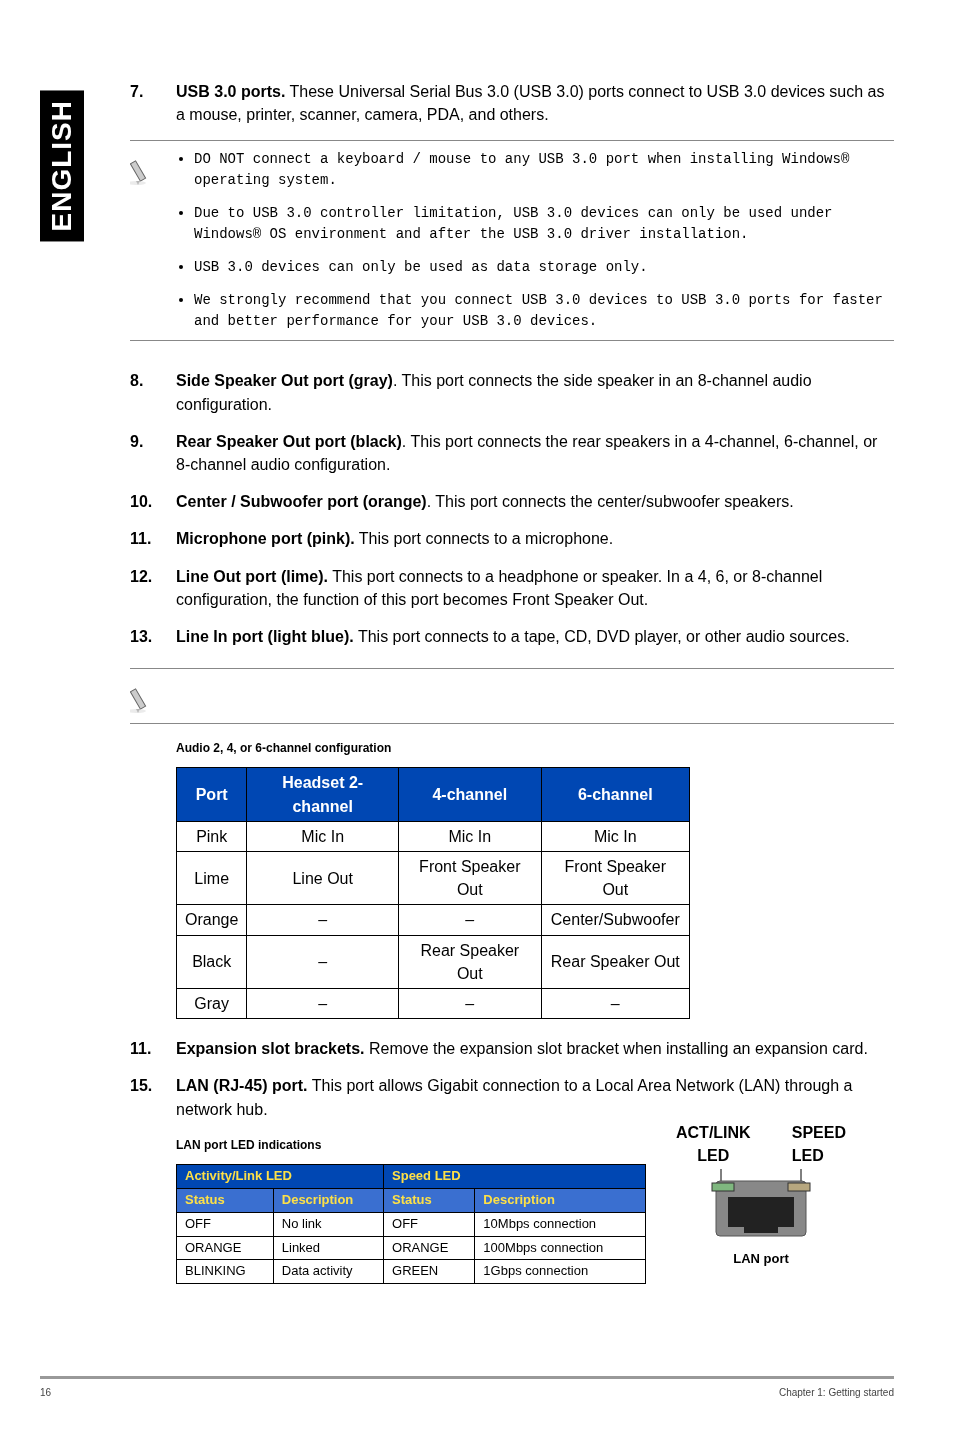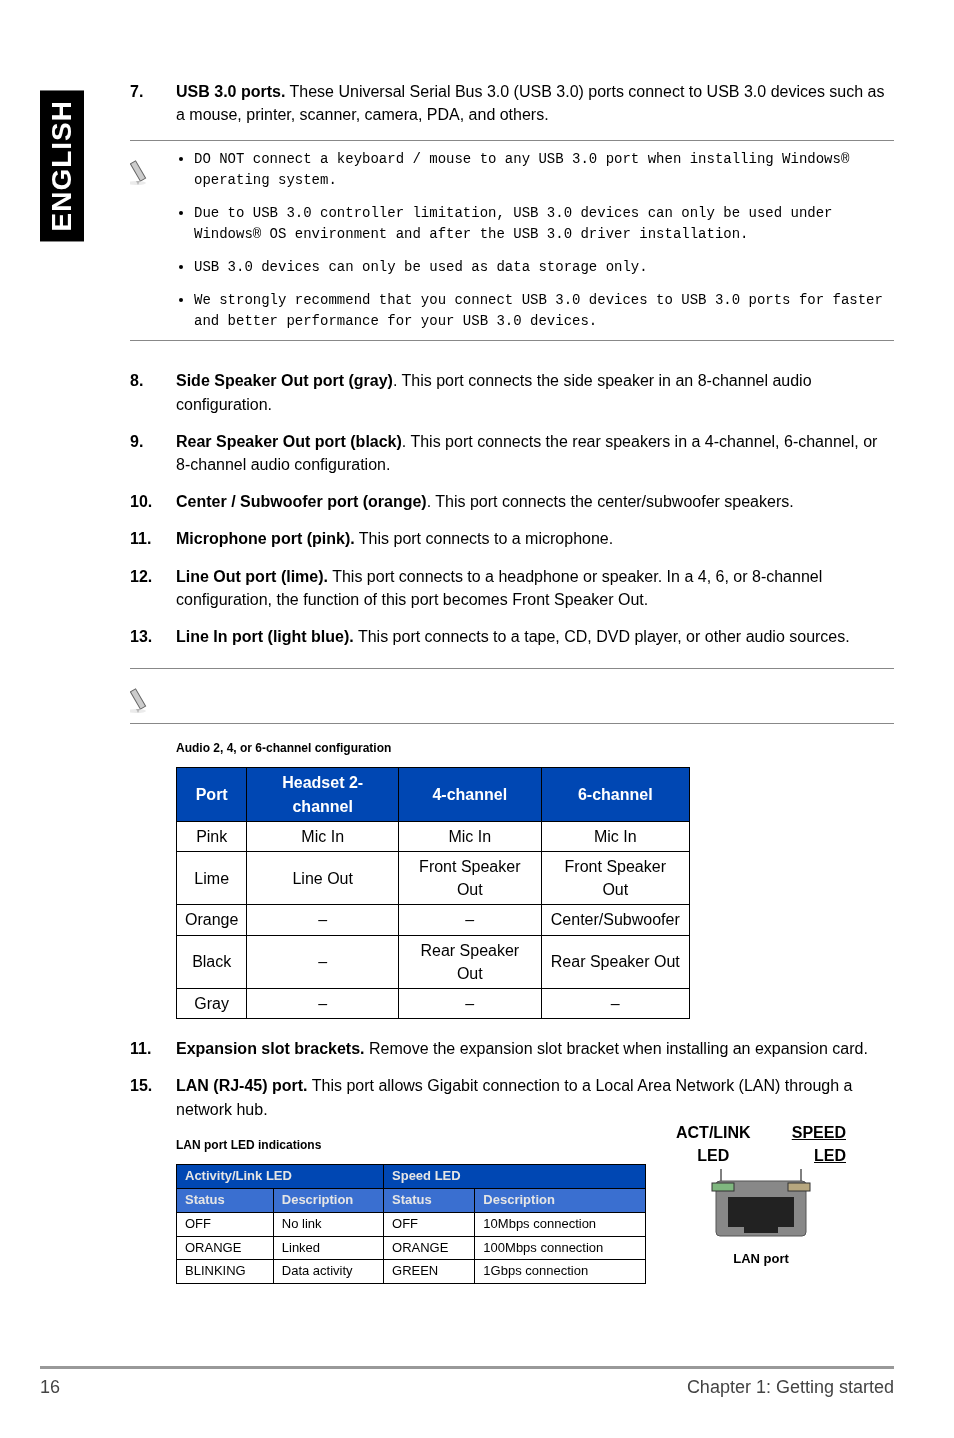--- a/index.html
+++ b/index.html
@@ -121,21 +121,21 @@
     font-size: 13px;
     width: 470px;
   }
   table.lan th, table.lan td {
     border: 1px solid #000;
     padding: 2px 8px;
     text-align: left;
   }
   table.lan th {
     background: #0047b3;
-    color: #e5e5e5;
+    color: #fde047;
     font-weight: bold;
   }
   table.lan .subhead-row th {
     background: #3a6fd0;
     font-weight: bold;
   }
   .lan-diagram {
     text-align: center;
     font-size: 13px;
     font-weight: bold;
@@ -154,21 +154,21 @@
   }
   .footer {
     position: absolute;
     bottom: 40px;
     left: 40px;
     right: 60px;
     border-top: 3px solid #999;
     padding-top: 8px;
     display: flex;
     justify-content: flex-start;
-    font-size: 18px;
+    font-size: 10px;
     color: #444;
   }
   .footer .fleft { width: 30px; text-align: left; }
   .footer .fright { text-align: right; flex: 1; }
 </style>
 </head>
 <body>
 
 <div class="page">
   <div class="side-tab">ENGLISH</div>
@@ -339,21 +339,21 @@
                 </tbody>
               </table>
             </div>
 
             <div class="lan-diagram">
               <div class="lan-labels">
                 <div style="text-align:center;">
                   <span>ACT/LINK</span><br>
                   <span>LED</span>
                 </div>
-                <div style="text-align:right;text-decoration:underline;">
+                <div style="text-align:left;">
                   <span>SPEED</span><br>
                   <span>LED</span>
                 </div>
               </div>
               <svg class="lan-port-svg" width="110" height="75" viewBox="0 0 110 75">
                 <line x1="15" y1="0" x2="15" y2="12" stroke="#000" stroke-width="1"></line>
                 <line x1="95" y1="0" x2="95" y2="12" stroke="#000" stroke-width="1"></line>
                 <rect x="10" y="12" width="90" height="55" rx="4" fill="#888" stroke="#555"></rect>
                 <rect x="6" y="14" width="22" height="8" fill="#7fb77f" stroke="#333"></rect>
                 <rect x="82" y="14" width="22" height="8" fill="#b7a77f" stroke="#333"></rect>

